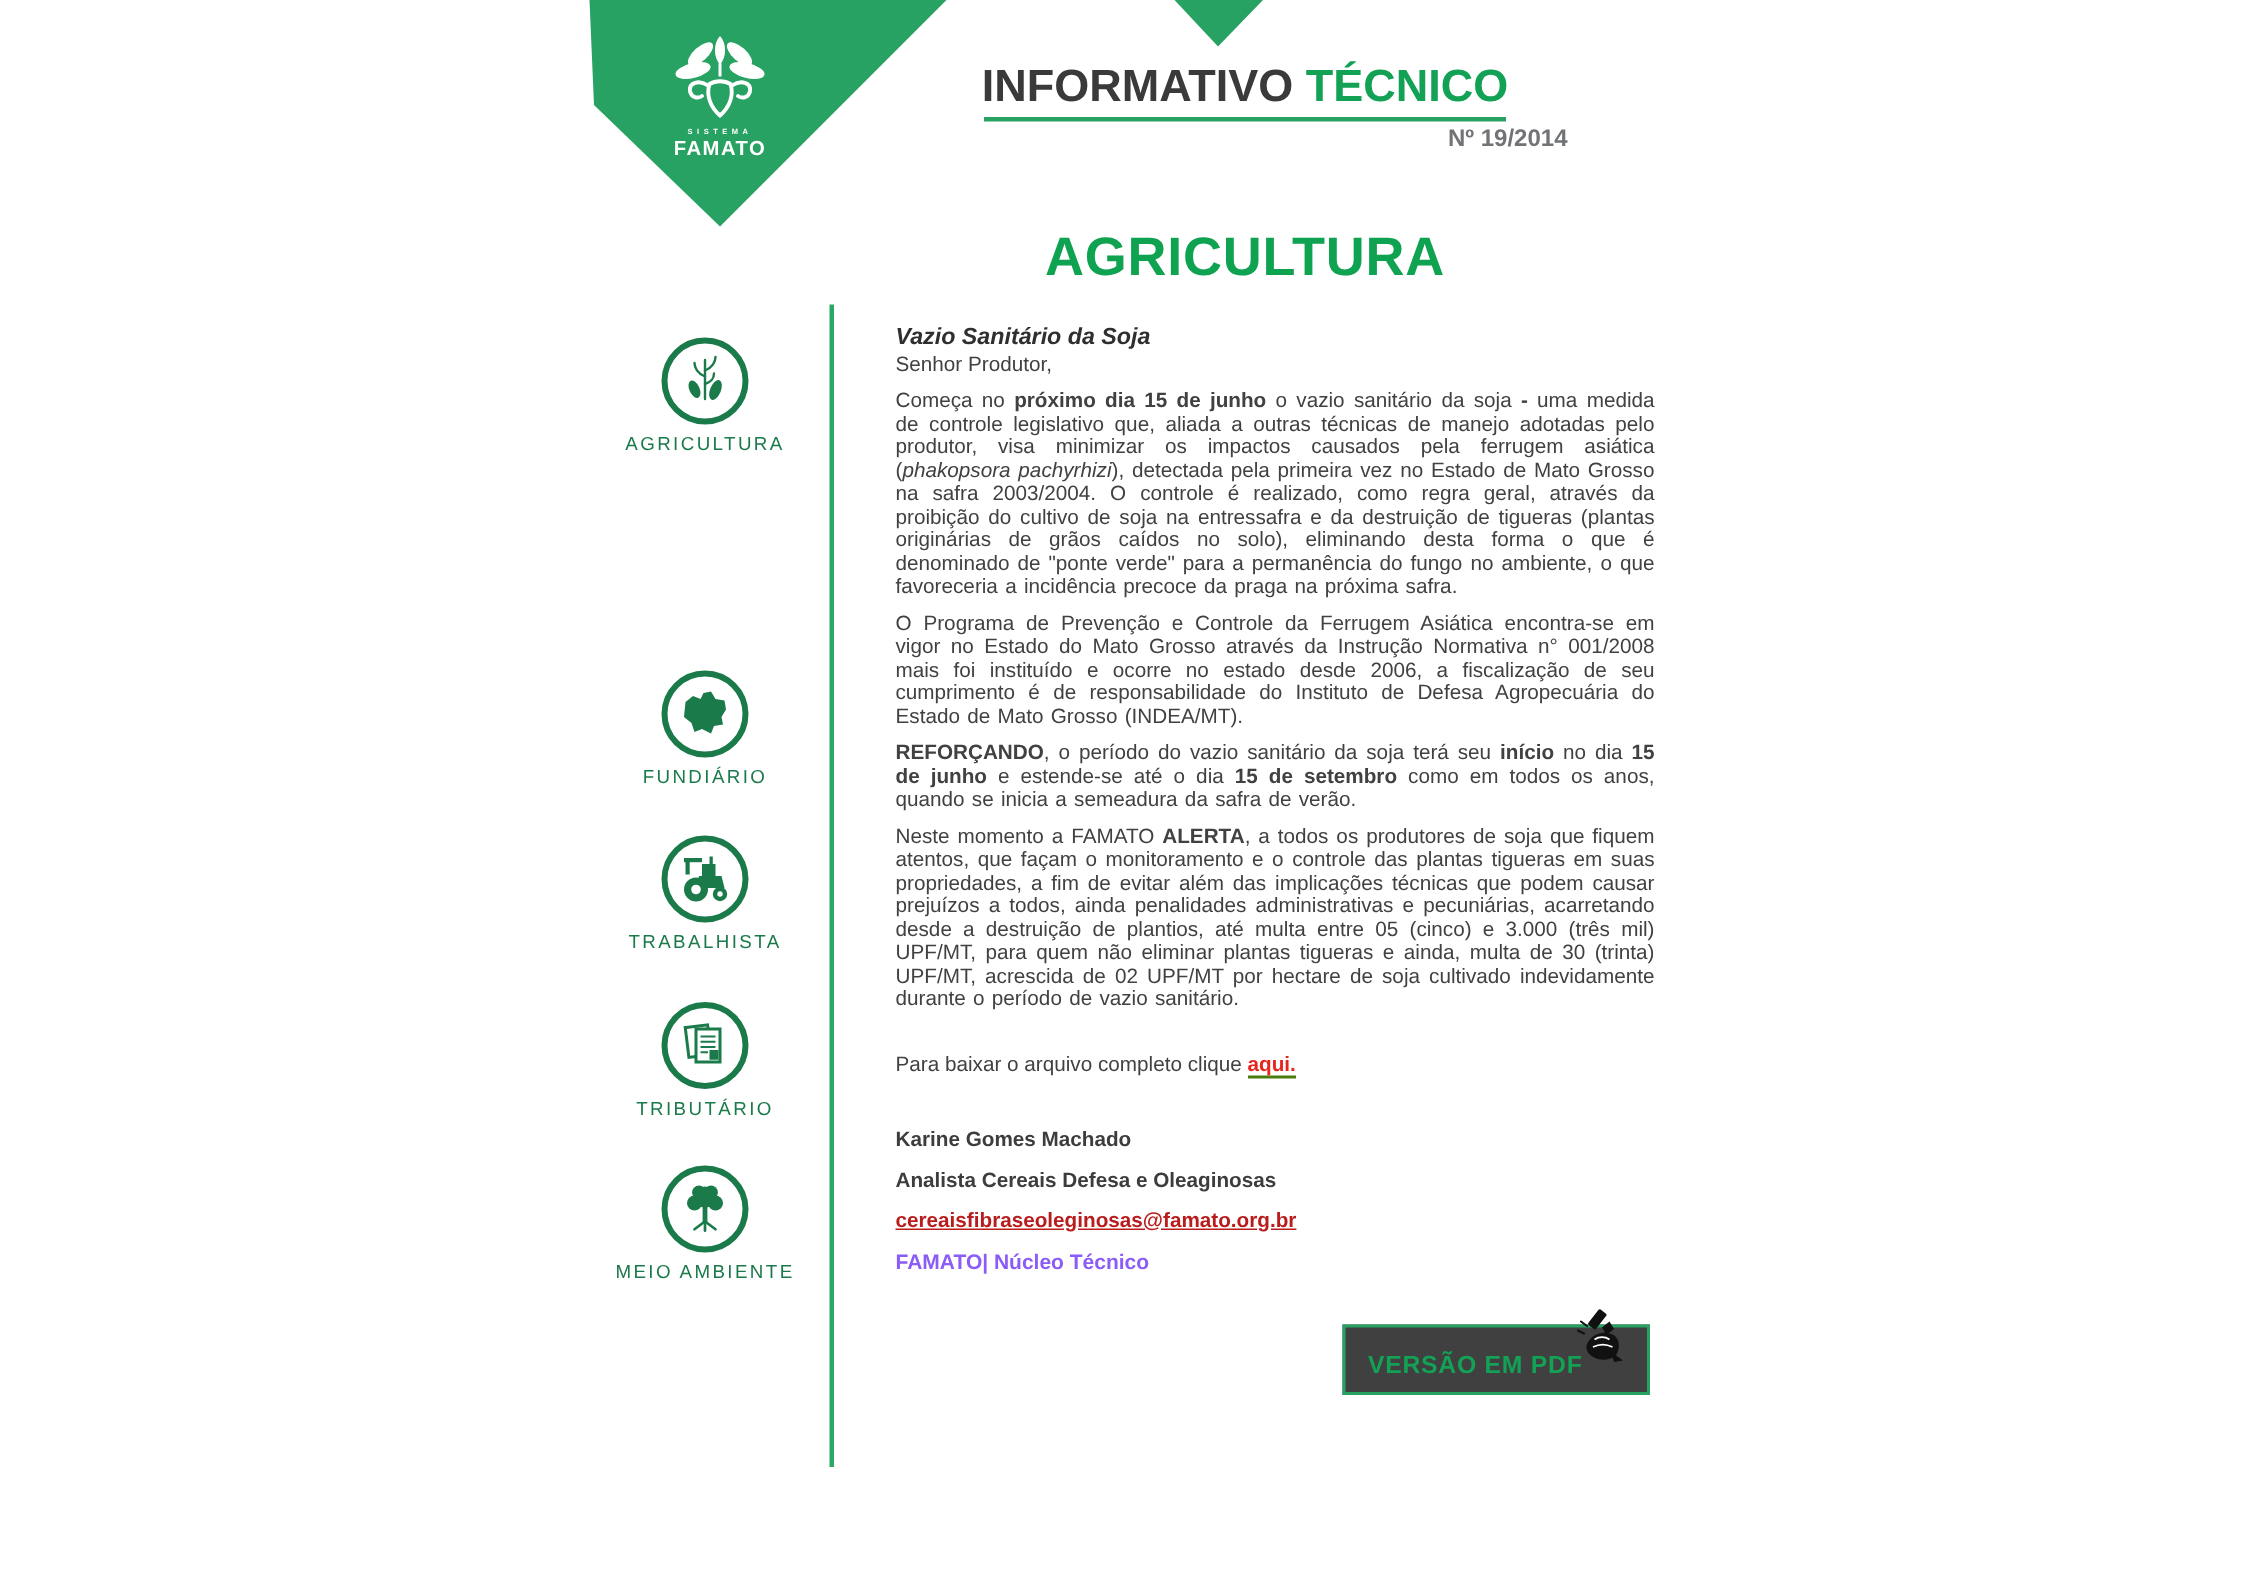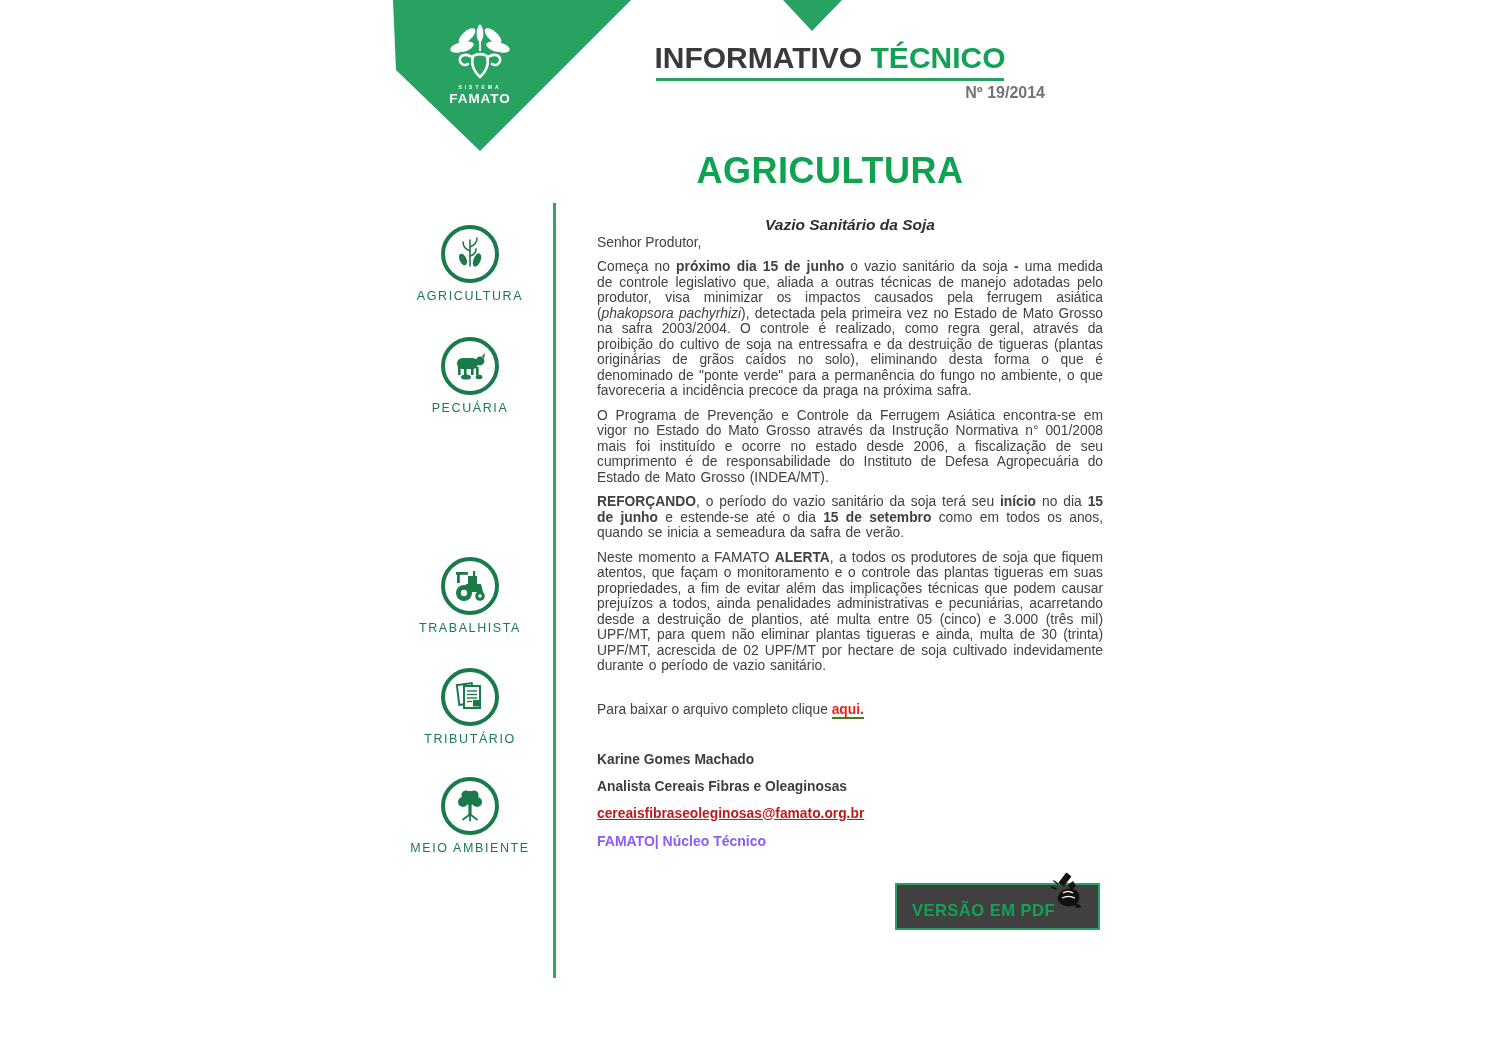--- a/index.html
+++ b/index.html
@@ -20,21 +20,21 @@
 
   
   .side-item{position:absolute;left:406px;width:128px;display:flex;flex-direction:column;align-items:center;cursor:pointer;}
   .icon-circle{width:50px;height:50px;border:4px solid #1b7a4a;border-radius:50%;background:#fff;
     display:flex;align-items:center;justify-content:center;}
   .side-label{margin-top:6px;font-size:12.5px;letter-spacing:1.6px;color:#1b7a4a;white-space:nowrap;}
   .vline{position:absolute;left:553px;top:203px;width:3px;height:775px;background:#2aa866;}
 
   
   .content{position:absolute;left:597px;top:216px;width:506px;color:#414141;font-size:13.8px;}
-  .subtitle{text-align:center;font-weight:700;font-style:italic;font-size:15.5px;color:#2f2f2f;margin:0 0 46px 0;}
+  .subtitle{font-weight:700;font-style:italic;font-size:15.5px;color:#2f2f2f;margin:0 0 46px 0;}
   .content p{margin:0;}
   .greeting{margin:0 0 8px 0 !important;line-height:17px;}
   .para{text-align:justify;line-height:15.5px;margin:0 0 9px 0 !important;word-spacing:1px;}
   .download{margin:27px 0 0 0 !important;line-height:17px;}
   .link-red{color:#e8251d;font-weight:700;text-decoration:none;border-bottom:2px solid #4d7c0f;cursor:pointer;}
   .link-blue{color:#b91c1c;font-weight:700;text-decoration:underline;cursor:pointer;}
   .sig{margin:34px 0 0 0;}
   .sig p{font-weight:700;color:#3d3d3d;line-height:16px;margin:0 0 11px 0;}
   .footer-label{margin-top:17px;font-weight:700;color:#8b5cf6;font-size:14px;}
 
@@ -96,39 +96,29 @@
         </g>
         <g fill="#1b7a4a">
           <ellipse cx="7" cy="6" rx="3.6" ry="7" transform="rotate(22 7 6)"></ellipse>
           <ellipse cx="-7" cy="5.5" rx="3.4" ry="6.2" transform="rotate(-24 -7 5.5)"></ellipse>
         </g>
       </svg>
     </div>
     <div class="side-label">AGRICULTURA</div>
   </div>
 
-  <div class="side-item" style="top:337px">
-    <div class="icon-circle">
-      <svg width="36" height="36" viewBox="-18 -18 36 36">
-        <g fill="#1b7a4a">
-          <rect x="-13" y="-8" width="21" height="11" rx="5.5"></rect>
-          <circle cx="10" cy="-5" r="4.4"></circle>
-          <path d="M12,-10 L15,-13 L14,-7 Z"></path>
-          <rect x="-12" y="1" width="2.6" height="8"></rect>
-          <rect x="-6" y="1" width="2.6" height="8"></rect>
-          <rect x="1" y="1" width="2.6" height="8"></rect>
-          <rect x="6" y="1" width="2.6" height="8"></rect>
-          <ellipse cx="-4" cy="11" rx="5" ry="2.6"></ellipse>
-          <ellipse cx="9" cy="11" rx="3.4" ry="2.2"></ellipse>
-        </g>
-      </svg>
-    </div>
-    <div class="side-label">PECUÁRIA</div>
-  </div>
-
+
+  <div class="side-item" style="top:447px">
+    <div class="icon-circle">
+      <svg width="36" height="36" viewBox="-18 -18 36 36">
+        <path fill="#1b7a4a" d="M-13,-8 L-8,-12 L-3,-10 L-1,-14 L4,-15 L7,-10 L13,-9 L14,-3 L11,2 L12,7 L6,8 L4,13 L-2,10 L-7,12 L-9,6 L-14,2 Z"></path>
+      </svg>
+    </div>
+    <div class="side-label">FUNDIÁRIO</div>
+  </div>
 
   <div class="side-item" style="top:557px">
     <div class="icon-circle">
       <svg width="36" height="36" viewBox="-18 -18 36 36">
         <g fill="#1b7a4a">
           <rect x="-14" y="-14" width="12" height="2.8"></rect>
           <rect x="-13" y="-14" width="2.8" height="11"></rect>
           <rect x="-2" y="-10" width="9" height="8"></rect>
           <rect x="3" y="-15" width="2.2" height="6"></rect>
           <path d="M-4,-2 L11,-2 L13,6 L-6,6 Z"></path>
@@ -189,21 +179,21 @@
     <p class="para"><span>O Programa de Prevenção e Controle da Ferrugem Asiática encontra-se em vigor no Estado do Mato Grosso através da Instrução Normativa n° 001/2008 mais foi instituído e ocorre no estado desde 2006, a fiscalização de seu cumprimento é de responsabilidade do Instituto de Defesa Agropecuária do Estado de Mato Grosso (INDEA/MT).</span></p>
     <p class="para"><span style="font-weight: 700;">REFORÇANDO</span><span>, o período do vazio sanitário da soja terá seu </span><span style="font-weight: 700;">início</span><span> no dia </span><span style="font-weight: 700;">15 de junho</span><span> e estende-se até o dia </span><span style="font-weight: 700;">15 de setembro</span><span> como em todos os anos, quando se inicia a semeadura da safra de verão.</span></p>
     <p class="para"><span>Neste momento a FAMATO </span><span style="font-weight: 700;">ALERTA</span><span>, a todos os produtores de soja que fiquem atentos, que façam o monitoramento e o controle das plantas tigueras em suas propriedades, a fim de evitar além das implicações técnicas que podem causar prejuízos a todos, ainda penalidades administrativas e pecuniárias, acarretando desde a destruição de plantios, até multa entre 05 (cinco) e 3.000 (três mil) UPF/MT, para quem não eliminar plantas tigueras e ainda, multa de 30 (trinta) UPF/MT, acrescida de 02 UPF/MT por hectare de soja cultivado indevidamente durante o período de vazio sanitário.</span></p>
 
     <p class="download">
       <span>Para baixar o arquivo completo clique </span><a class="link-red">aqui.</a>
     </p>
 
     <div class="sig">
       <p>Karine Gomes Machado</p>
-      <p>Analista Cereais Fibras e Oleaginosas</p>
+      <p>Analista Cereais Defesa e Oleaginosas</p>
       <p><a class="link-blue">cereaisfibraseoleginosas@famato.org.br</a></p>
     </div>
 
     <p class="footer-label">FAMATO| Núcleo Técnico</p>
   </div>
 
   <div class="pdf-btn">
     <span class="pdf-btn-label">VERSÃO EM PDF</span>
     <svg class="pdf-icon" viewBox="0 0 44 44">
       <g fill="#111111">

